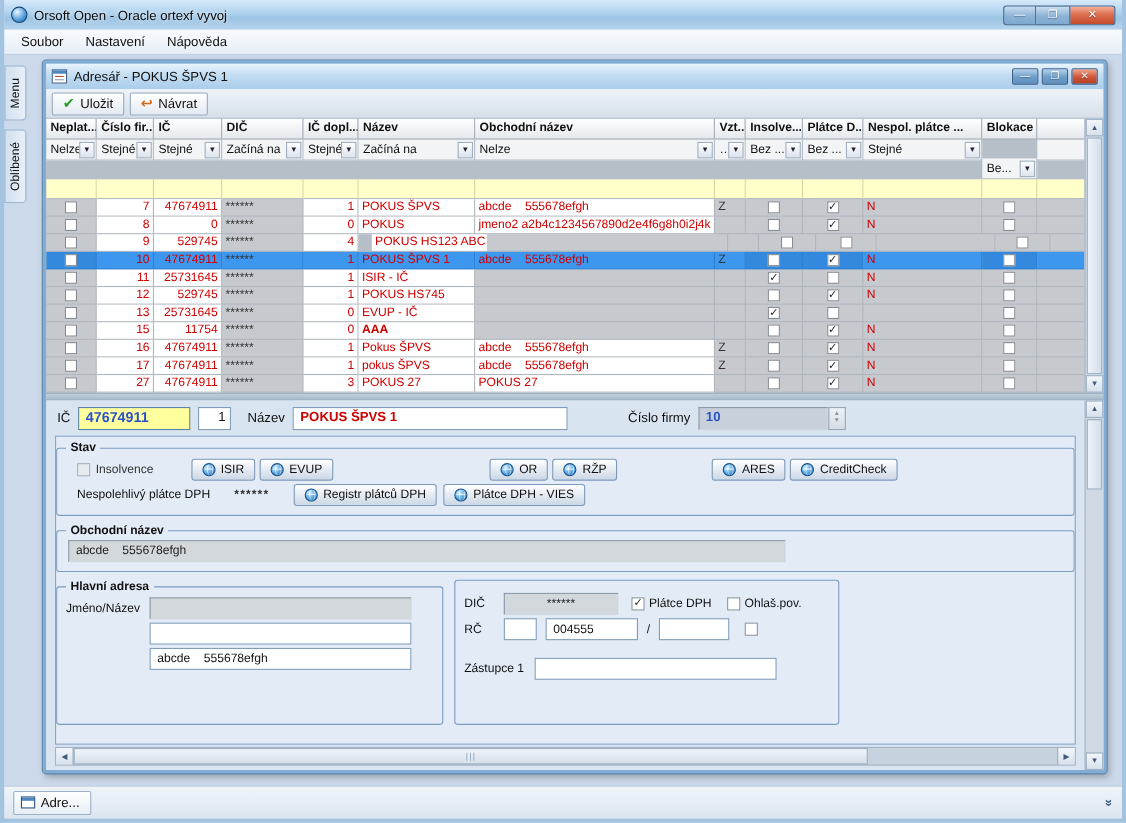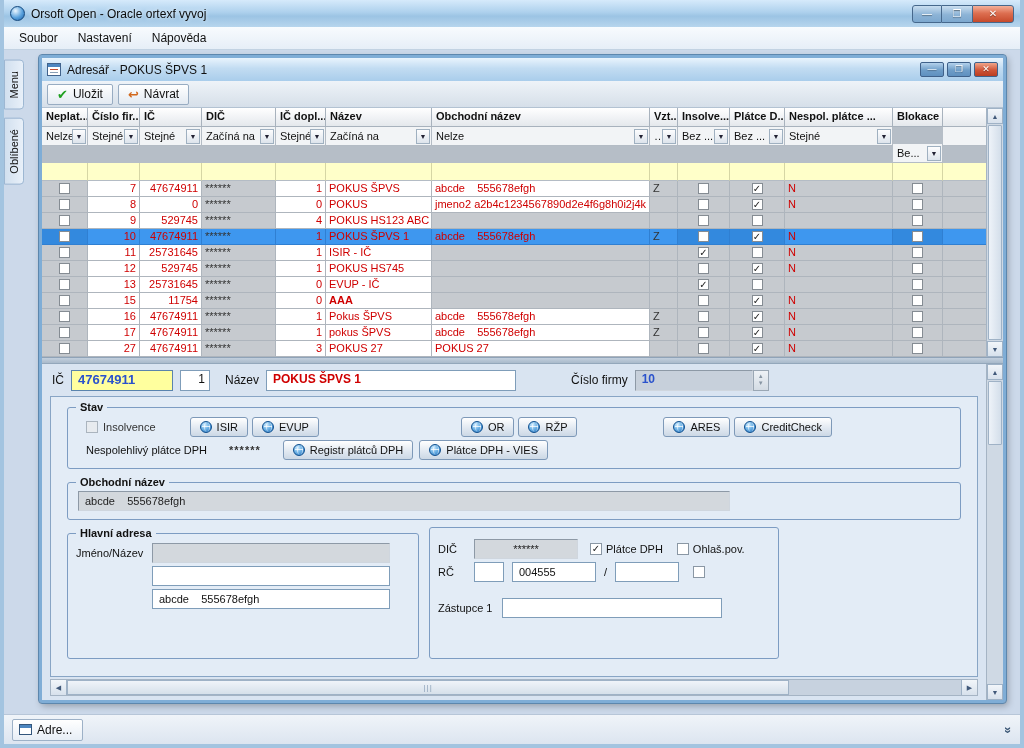--- a/index.html
+++ b/index.html
@@ -87,21 +87,21 @@
 .detail-head{flex:0 0 32px;display:flex;align-items:center;gap:7px;padding:0 10px;font-size:12px;}
 .ic-field{width:102px;height:21px;background:#ffff9e;border:1px solid #5a84ad;color:#2a52cc;font-weight:bold;padding:1px 6px;font-size:13px;}
 .small-field{width:30px;height:21px;background:#fff;border:1px solid #7f9db9;text-align:right;padding:1px 4px;}
 .nazev-field{width:250px;height:21px;background:#fff;border:1px solid #7f9db9;color:#cf0000;font-weight:bold;padding:1px 6px;}
 .cfirmy-box{display:flex;}
 .cfirmy-field{width:118px;height:21px;background:#c7d0db;border:1px solid;border-color:#8d99a6 #cfd6de #cfd6de #8d99a6;color:#2a52cc;font-weight:bold;padding:1px 6px;}
 .spinner{width:16px;height:21px;border:1px solid #9aa7b4;background:linear-gradient(#eef2f6,#d4dce4);display:flex;flex-direction:column;align-items:center;justify-content:center;font-size:6px;color:#8795a3;line-height:7px;}
 .tabstrip{flex:0 0 21px;display:flex;align-items:flex-end;padding:0 0 0 10px;position:relative;z-index:2;}
 .tab{font-size:11px;height:19px;line-height:17px;padding:0 9px;border:1px solid #88a5c5;border-bottom:none;border-radius:2px 2px 0 0;background:linear-gradient(#f3f7fb,#d7e2ee);margin-right:1px;white-space:nowrap;}
 .tab.active{background:#e3ecf6;height:21px;line-height:19px;margin-bottom:-1px;}
-.panel{flex:1;border:1px solid #88a5c5;margin:0 8px;background:#e3ecf6;overflow:hidden;padding:4px 16px;min-height:0;}
+.panel{flex:1;border:1px solid #88a5c5;margin:0 8px;background:#e3ecf6;overflow:hidden;padding:4px 0;min-height:0;}
 fieldset{border:1px solid #7d9cc2;border-radius:3px;padding:1px 8px 5px;margin-bottom:7px;}
 legend{font-size:11px;font-weight:bold;padding:0 4px;}
 .row{display:flex;align-items:center;margin:3px 0;font-size:11px;}
 .lbl11{font-size:11px;white-space:nowrap;}
 .cb12{width:12px;height:12px;border:1px solid #8a97a4;background:#fff;font-size:10px;line-height:10px;text-align:center;color:#222;flex:0 0 12px;}
 .cb12.dis{background:#e7ebef;border-color:#aab4be;}
 .btn{display:inline-flex;align-items:center;gap:5px;height:20px;padding:0 9px;border:1px solid #7e99b8;border-radius:3px;background:linear-gradient(#ffffff,#dfe7f0 60%,#ccd8e5);font-size:11px;white-space:nowrap;}
 .globe{width:12px;height:12px;border-radius:50%;background:radial-gradient(circle at 35% 30%,#d6efff,#6db2e6 45%,#1c6cba);border:1px solid #0f4f8e;position:relative;flex:0 0 12px;}
 .globe::before{content:"";position:absolute;left:1px;right:1px;top:4px;height:1px;background:rgba(255,255,255,.75);}
 .globe::after{content:"";position:absolute;left:3px;top:0;bottom:0;width:4px;border-left:1px solid rgba(255,255,255,.6);border-right:1px solid rgba(255,255,255,.6);border-radius:50%;}
@@ -284,21 +284,21 @@
                   <div class="cell graybg" style="flex: 0 0 108px;">N</div>
                   <div class="cell cbcell graybg" style="flex: 0 0 50px;"><div class="cb"></div></div>
                   <div class="cell graybg fill"></div>
                 </div>
                 <div class="grid-row">
                   <div class="cell cbcell graybg" style="flex: 0 0 46px;"><div class="cb"></div></div>
                   <div class="cell num" style="flex: 0 0 52px;">9</div>
                   <div class="cell num" style="flex: 0 0 62px;">529745</div>
                   <div class="cell graybg dark" style="flex: 0 0 74px;">******</div>
                   <div class="cell num" style="flex: 0 0 50px;">4</div>
-                  <div class="cell" style="flex: 0 0 106px;">POKUS HS123 ABC</div>
+                  <div class="cell" style="flex: 0 0 106px; margin-left: 12px;">POKUS HS123 ABC</div>
                   <div class="cell graybg" style="flex: 0 0 218px;"></div>
                   <div class="cell graybg dark" style="flex: 0 0 28px;"></div>
                   <div class="cell cbcell graybg" style="flex: 0 0 52px;"><div class="cb"></div></div>
                   <div class="cell cbcell graybg" style="flex: 0 0 55px;"><div class="cb"></div></div>
                   <div class="cell graybg" style="flex: 0 0 108px;"></div>
                   <div class="cell cbcell graybg" style="flex: 0 0 50px;"><div class="cb"></div></div>
                   <div class="cell graybg fill"></div>
                 </div>
                 <div class="grid-row selected">
                   <div class="cell cbcell graybg" style="flex: 0 0 46px;"><div class="cb"></div></div>

